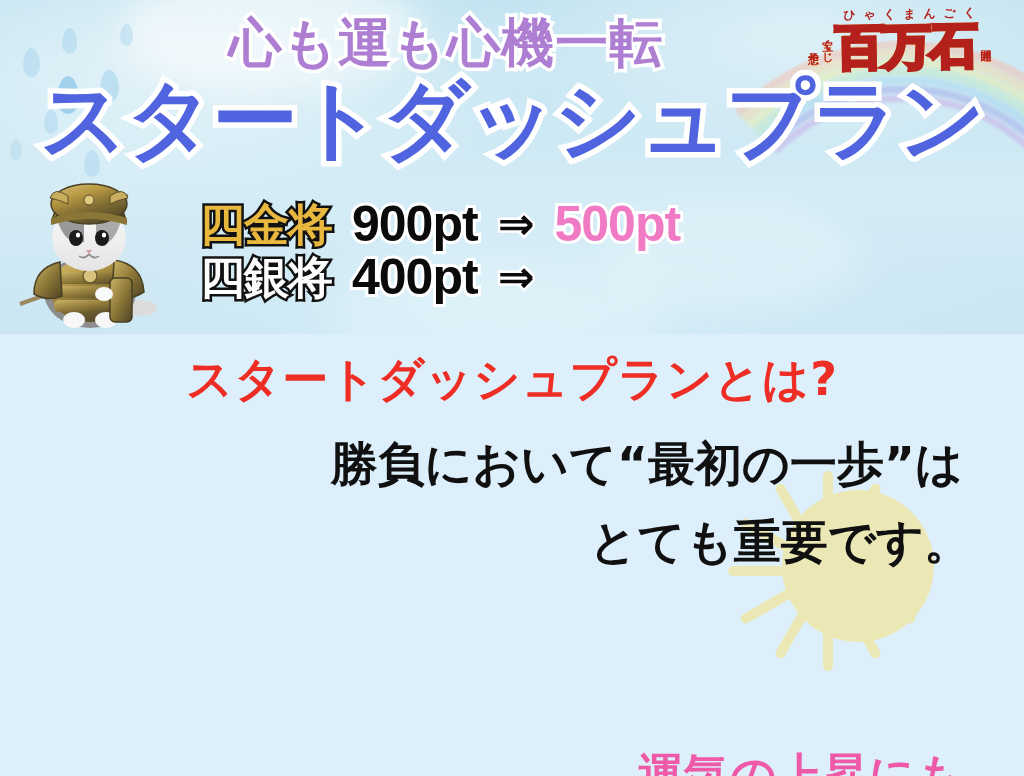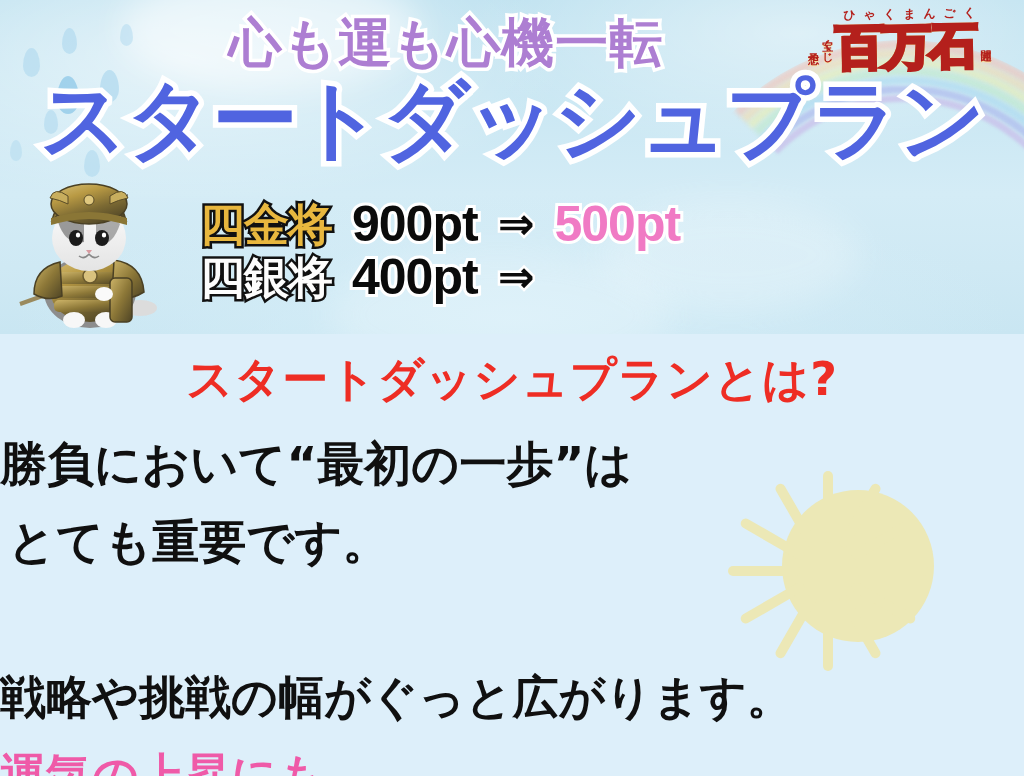--- a/index.html
+++ b/index.html
@@ -171,21 +171,21 @@
     background: #ece8b6;
     transform-origin: -28px 50%;
   }
 
   #headline {
     position: absolute; left: 0; top: 20px; width: 1024px; text-align: center;
     font-size: 46px; font-weight: 900; color: #ee2d24; line-height: 1.1;
     letter-spacing: 1px; white-space: nowrap;
   }
   .body-line {
-    position: absolute; left: 0; width: 963px; text-align: left;
+    position: absolute; left: 0; width: 963px; text-align: right;
     font-size: 47px; font-weight: 900; color: #101010; line-height: 1.12;
     letter-spacing: 0px; white-space: nowrap;
   }
   #body-line-1 { top: 104px; }
   #body-line-2 { top: 182px; margin-left: 8px; }
   #body-line-3 { top: 260px; }
   #body-line-4 { top: 338px; font-size: 46px; }
   #body-line-5 {
     top: 416px; color: #ef5aa8; font-size: 46px;
   }
@@ -338,17 +338,16 @@
     <div class="ray" style="transform:rotate(210deg);"></div>
     <div class="ray" style="transform:rotate(240deg);"></div>
     <div class="ray" style="transform:rotate(270deg);"></div>
     <div class="ray" style="transform:rotate(300deg);"></div>
     <div class="ray" style="transform:rotate(330deg);"></div>
 
     <div id="headline" class="jp-bold">スタートダッシュプランとは?</div>
 
     <div class="body-line jp-bold" id="body-line-1">勝負において“最初の一歩”は</div>
     <div class="body-line jp-bold" id="body-line-2">とても重要です。</div>
-    <div class="body-line jp-bold" id="body-line-4">戦略や挑戦の幅がぐっと広がります。</div>
     <div class="body-line jp-bold" id="body-line-5">運気の上昇にも</div>
   </div>
 
 </div>
 
 </body></html>

